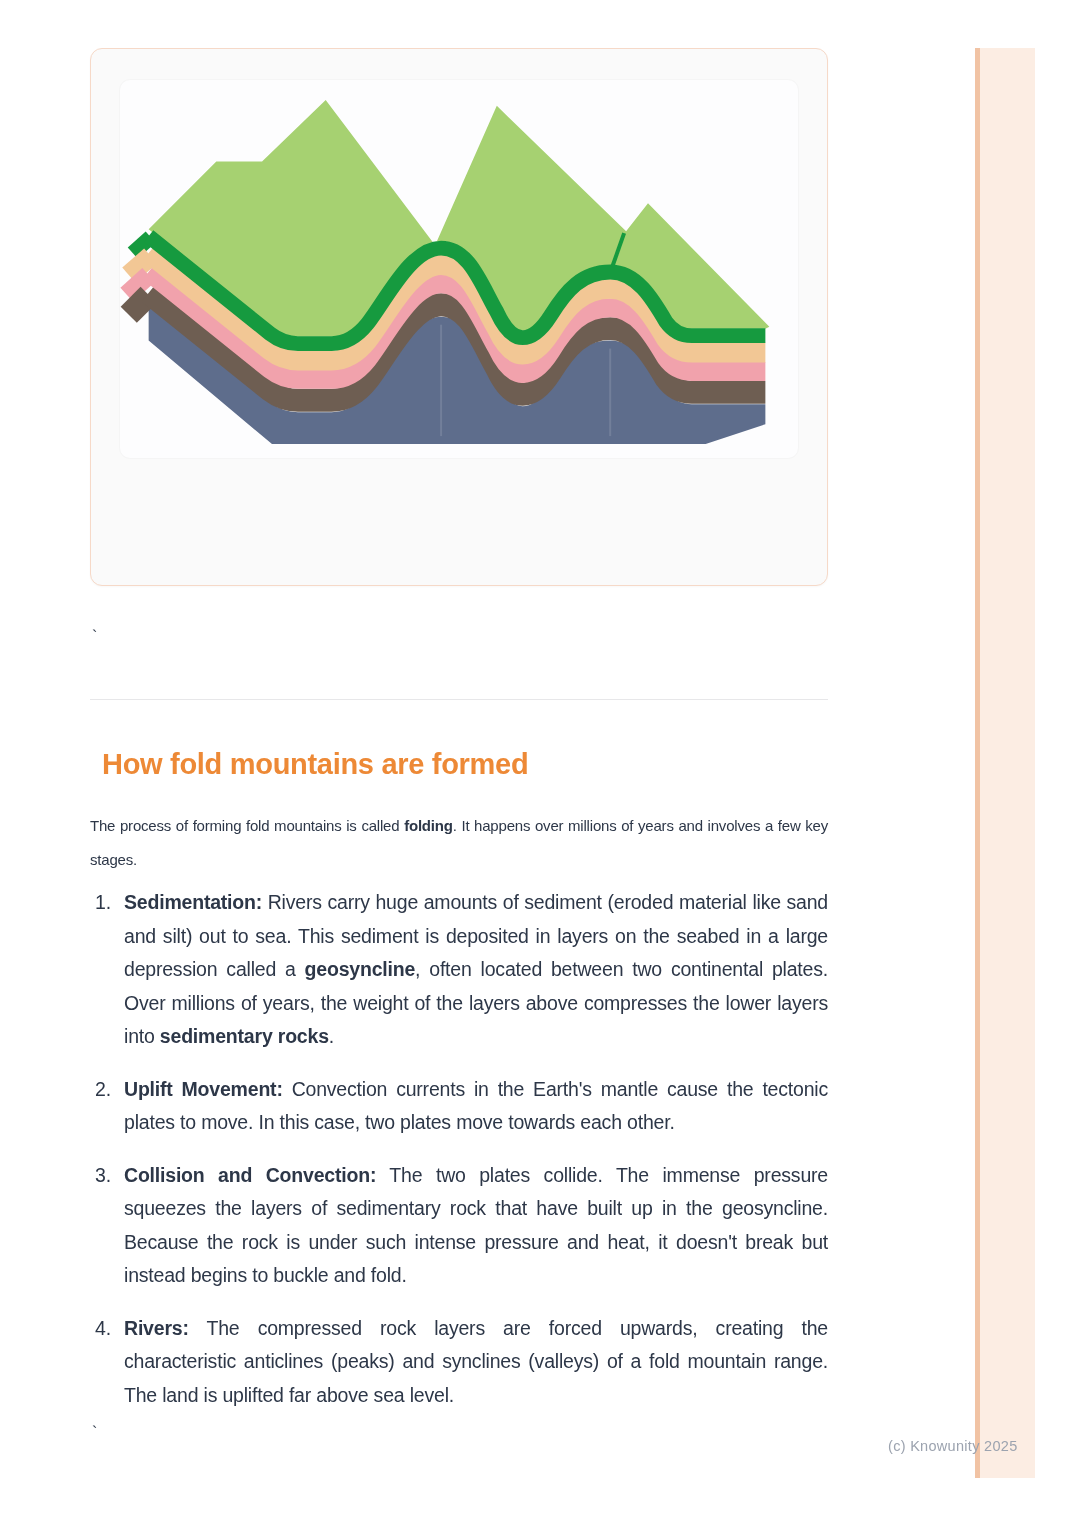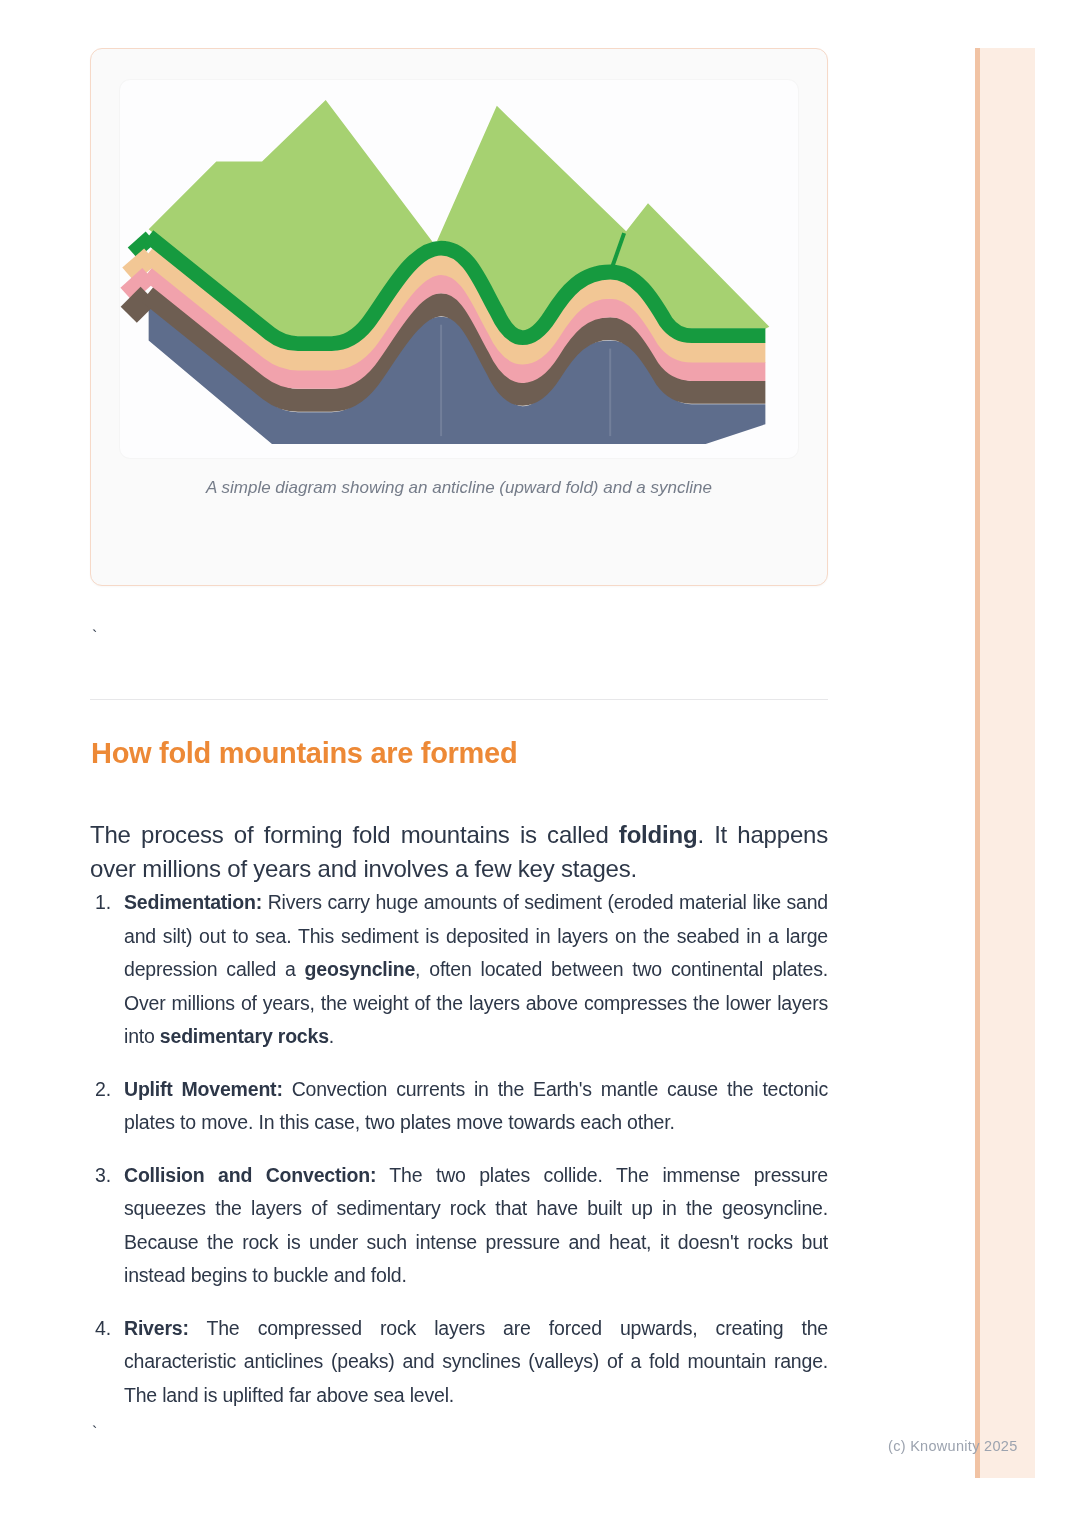--- a/index.html
+++ b/index.html
@@ -48,29 +48,29 @@
   }
   .stray-mark.top { top: 628px; }
   .stray-mark.bottom { top: 1424px; }
   .section-divider {
     position: absolute; left: 90px; top: 699px;
     width: 738px; height: 1px;
     background: var(--divider, #e7e7e9);
   }
   .section-heading {
     position: absolute; left: 90px; top: 734px;
-    margin: 1px;
+    margin: 12px;
     font-size: 29px; line-height: 36px; font-weight: 700;
     letter-spacing: -0.3px;
     color: var(--heading, #ed8936);
   }
   .intro-paragraph {
     position: absolute; left: 90px; top: 794px;
     width: 738px;
-    font-size: 24px; line-height: 34px;
+    font-size: 15px; line-height: 34px;
     letter-spacing: -0.2px;
     color: var(--text, #2d3748);
     text-align: justify;
   }
   .steps {
     position: absolute; left: 90px; top: 886px;
     width: 738px;
     color: var(--text, #2d3748);
   }
   .step {
@@ -120,21 +120,20 @@
         <use href="#foldline" transform="translate(0,7)" stroke-width="15" stroke="#169A3F"></use>
       </g>
 
       <path fill="none" stroke-width="4" d="M 506,154 L 494,188" stroke="#169A3F"></path>
 
       <path d="M 322,246 L 322,358" stroke="#ffffff" stroke-opacity="0.13" stroke-width="2" fill="none"></path>
       <path d="M 492,270 L 492,358" stroke="#ffffff" stroke-opacity="0.13" stroke-width="2" fill="none"></path>
     </svg>
   </div>
   <div class="figure-caption">
-    <span>A simple diagram showing an anticline (upward fold) and a syncline</span>
   </div>
 </div>
 
 <div class="stray-mark top">`</div>
 
 <div class="section-divider"></div>
 
 <h1 class="section-heading">How fold mountains are formed</h1>
 
 <p class="intro-paragraph"><span>The process of forming fold mountains is called </span><strong>folding</strong><span>. It happens over millions of years and involves a few key stages.</span></p>
@@ -143,21 +142,21 @@
   <div class="step">
     <span class="step-num">1.</span>
     <span><strong>Sedimentation:</strong><span> Rivers carry huge amounts of sediment (eroded material like sand and silt) out to sea. This sediment is deposited in layers on the seabed in a large depression called a </span><strong>geosyncline</strong><span>, often located between two continental plates. Over millions of years, the weight of the layers above compresses the lower layers into </span><strong>sedimentary rocks</strong><span>.</span></span>
   </div>
   <div class="step">
     <span class="step-num">2.</span>
     <span><strong>Uplift Movement:</strong><span> Convection currents in the Earth's mantle cause the tectonic plates to move. In this case, two plates move towards each other.</span></span>
   </div>
   <div class="step">
     <span class="step-num">3.</span>
-    <span><strong>Collision and Convection:</strong><span> The two plates collide. The immense pressure squeezes the layers of sedimentary rock that have built up in the geosyncline. Because the rock is under such intense pressure and heat, it doesn't rocks but instead begins to buckle and fold.</span></span>
+    <span><strong>Collision and Convection:</strong><span> The two plates collide. The immense pressure squeezes the layers of sedimentary rock that have built up in the geosyncline. Because the rock is under such intense pressure and heat, it doesn't break but instead begins to buckle and fold.</span></span>
   </div>
   <div class="step">
     <span class="step-num">4.</span>
     <span><strong>Rivers:</strong><span> The compressed rock layers are forced upwards, creating the characteristic anticlines (peaks) and synclines (valleys) of a fold mountain range. The land is uplifted far above sea level.</span></span>
   </div>
 </div>
 
 <div class="stray-mark bottom">`</div>
 
 <div class="copyright">(c) Knowunity 2025</div>

